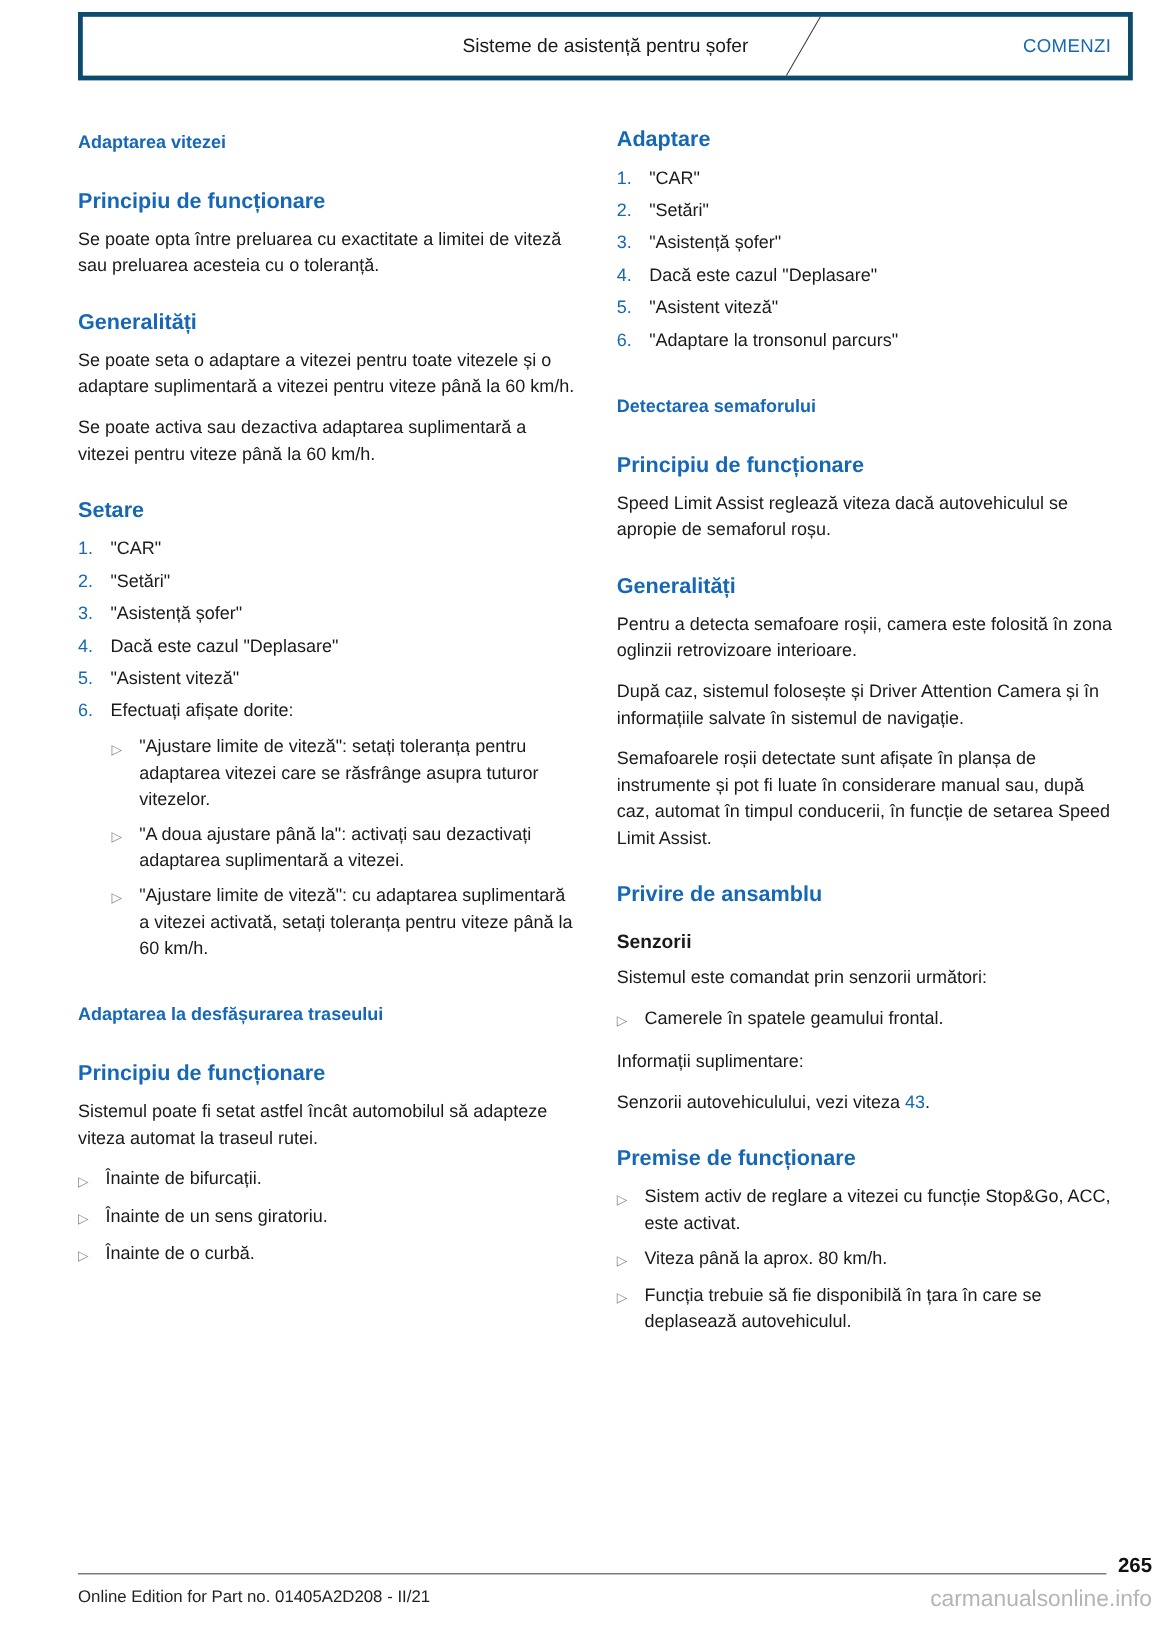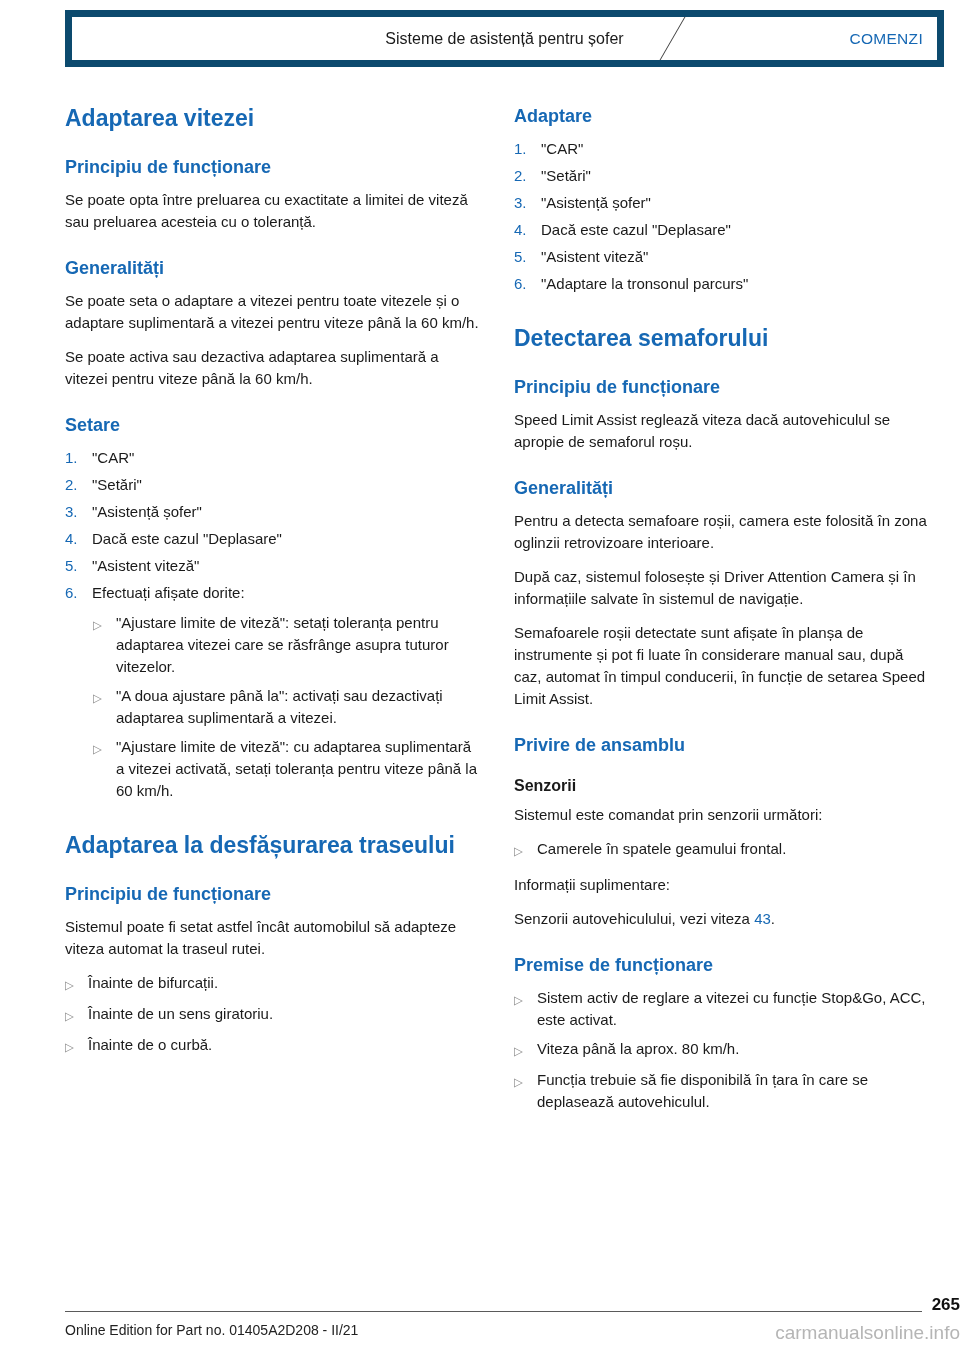--- a/index.html
+++ b/index.html
@@ -15,21 +15,21 @@
     height:1362px;
     background:#ffffff;
     overflow:hidden;
   }
 
   
   .pagehead {
     position:relative;
     margin:10px 16px 0 65px;
     height:57px;
-    border:7px solid #0c4a6e;
+    border:4px solid #0c4a6e;
   }
   .ph-title {
     position:absolute; top:50%; left:0; width:100%;
     transform:translateY(-50%);
     text-align:center;
     font-size:16px;
     color:#1a1a1a;
   }
   .ph-diagonal {
     position:absolute; top:0; bottom:0; left:600px; width:1px;
@@ -50,21 +50,21 @@
   .content {
     display:flex;
     gap:34px;
     padding:38px 30px 0 65px;
   }
   .col { width:415px; }
   .col > :first-child { margin-top:0 !important; }
 
   h1.doc {
     color:var(--blue);
-    font-size:23px;
+    font-size:15px;
     line-height:27px;
     font-weight:bold;
     margin:30px 0 8px;
   }
   h2.doc {
     color:var(--blue);
     font-size:18px;
     line-height:23px;
     font-weight:bold;
     margin:24px 0 10px;

